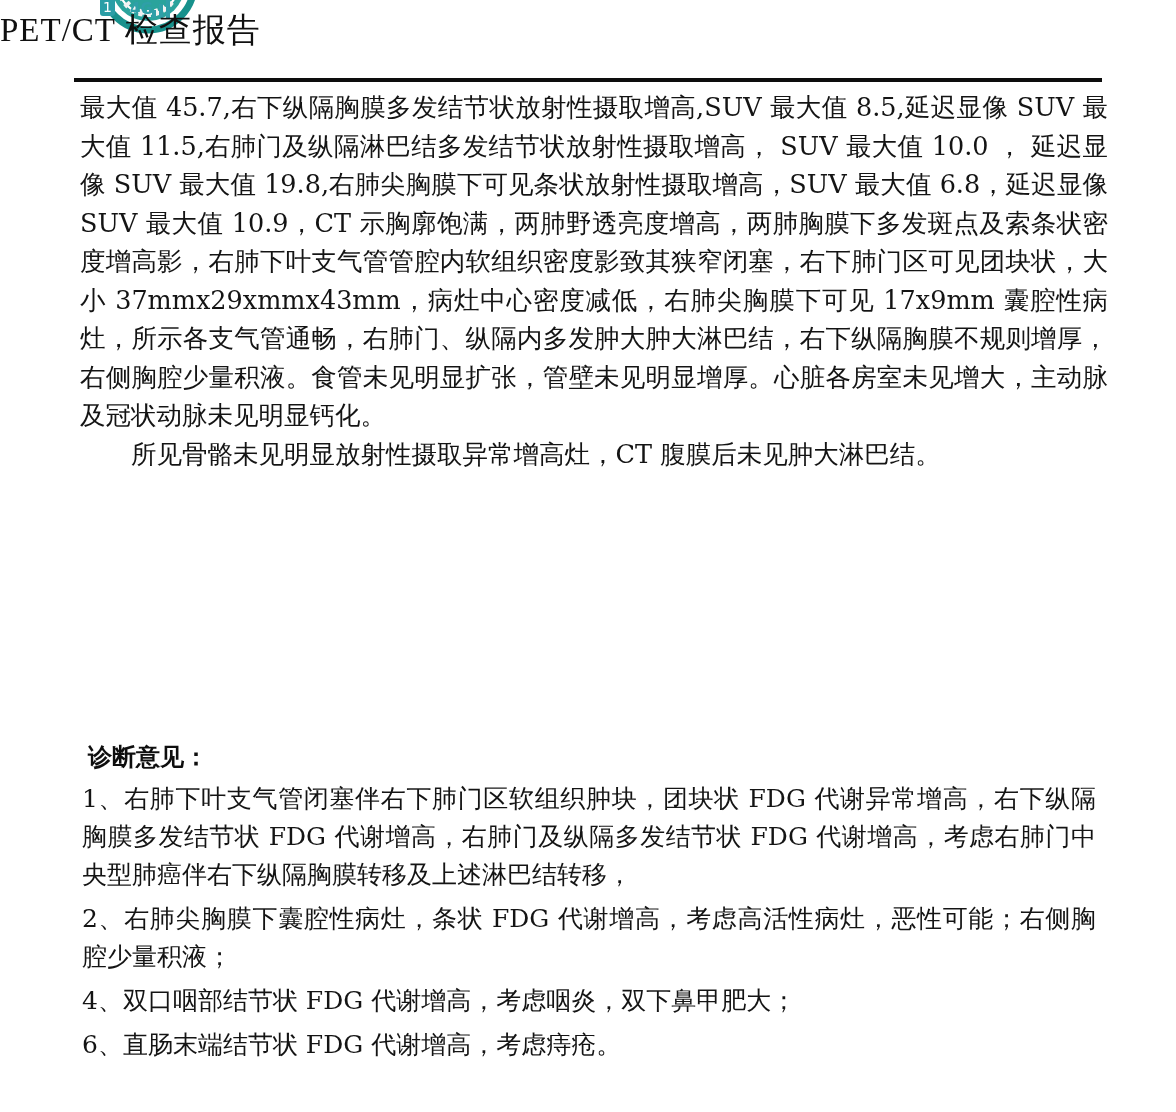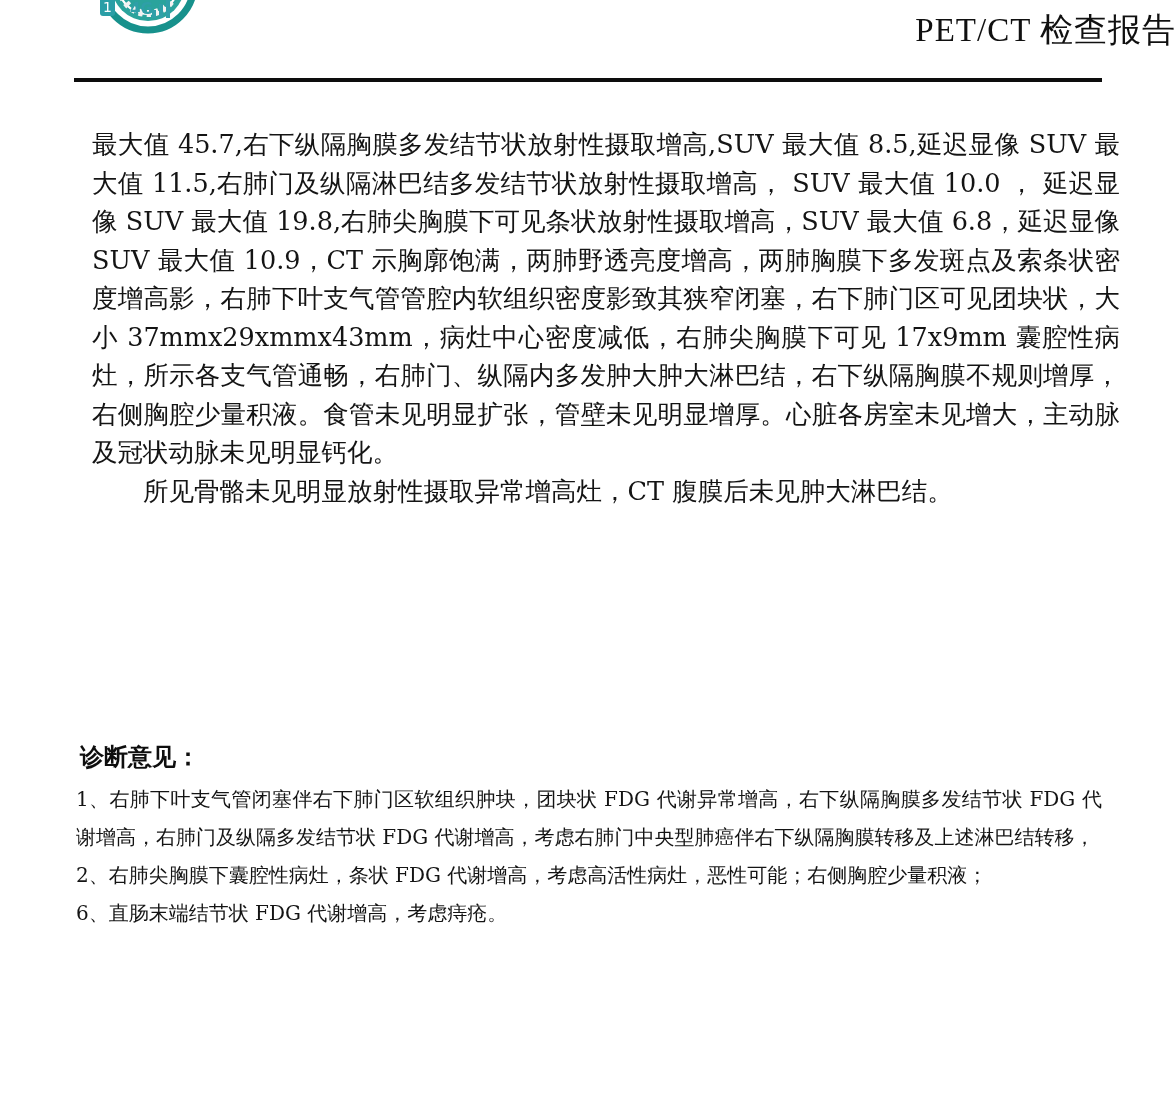--- a/index.html
+++ b/index.html
@@ -30,44 +30,43 @@
     height: 104px;
     overflow: hidden;
   }
   .logo svg { display: block; }
 
   .doc-title {
     position: absolute;
     left: 0;
     right: 0;
     top: 8px;
-    text-align: right;
+    text-align: left;
     font-size: 33px;
     letter-spacing: 1px;
     font-family: "Liberation Serif", "DejaVu Serif", serif;
     color: #101010;
     white-space: pre;
   }
 
   .rule {
     position: absolute;
     left: 74px;
     top: 78px;
     width: 1028px;
     height: 0;
     border-top: 4px solid #0d0d0d;
   }
 
   
   .doc-body {
     position: absolute;
-    left: 92px;
+    left: 80px;
     top: 88px;
     width: 1028px;
-    margin-top: 37px;
   }
 
   p.para {
     margin: 0;
     font-size: 25.5px;
     line-height: 38.5px;
     text-align: justify;
     text-justify: inter-ideograph;
     letter-spacing: 0px;
     color: #141414;
@@ -76,40 +75,40 @@
   p.para.indent { text-indent: 2em; }
 
   
   .dx {
     position: absolute;
     left: 76px;
     top: 740px;
     width: 1026px;
   }
   .dx-title {
-    margin: 0 0 6px 4px;
+    margin: 0 0 6px 12px;
     font-size: 24px;
     font-weight: bold;
     line-height: 34px;
     font-family: "DejaVu Sans", "Liberation Sans", sans-serif;
     color: #0e0e0e;
   }
   .dx-list {
     margin: 0;
     padding: 0;
     list-style: none;
   }
   .dx-item {
-    font-size: 20px;
+    font-size: 25px;
     line-height: 38px;
     text-align: justify;
     text-justify: inter-ideograph;
     color: #141414;
     font-family: "DejaVu Serif", "Liberation Serif", serif;
-    margin: 0;
+    margin: 6px;
   }
 </style>
 </head>
 <body>
 
 <div class="doc-header">
 
   <div class="logo">
     <svg width="132" height="104" viewBox="0 0 132 104" xmlns="http://www.w3.org/2000/svg">
       <defs>
@@ -144,15 +143,16 @@
 <div class="doc-body">
   <p class="para">最大值 45.7,右下纵隔胸膜多发结节状放射性摄取增高,SUV 最大值 8.5,延迟显像 SUV 最大值 11.5,右肺门及纵隔淋巴结多发结节状放射性摄取增高， SUV 最大值 10.0 ， 延迟显像 SUV 最大值 19.8,右肺尖胸膜下可见条状放射性摄取增高，SUV 最大值 6.8，延迟显像 SUV 最大值 10.9，CT 示胸廓饱满，两肺野透亮度增高，两肺胸膜下多发斑点及索条状密度增高影，右肺下叶支气管管腔内软组织密度影致其狭窄闭塞，右下肺门区可见团块状，大小 37mmx29xmmx43mm，病灶中心密度减低，右肺尖胸膜下可见 17x9mm 囊腔性病灶，所示各支气管通畅，右肺门、纵隔内多发肿大肿大淋巴结，右下纵隔胸膜不规则增厚，右侧胸腔少量积液。食管未见明显扩张，管壁未见明显增厚。心脏各房室未见增大，主动脉及冠状动脉未见明显钙化。</p>
   <p class="para indent">所见骨骼未见明显放射性摄取异常增高灶，CT 腹膜后未见肿大淋巴结。</p>
 </div>
 
 <div class="dx">
   <div class="dx-title">诊断意见：</div>
   <div class="dx-list">
     <p class="dx-item">1、右肺下叶支气管闭塞伴右下肺门区软组织肿块，团块状 FDG 代谢异常增高，右下纵隔胸膜多发结节状 FDG 代谢增高，右肺门及纵隔多发结节状 FDG 代谢增高，考虑右肺门中央型肺癌伴右下纵隔胸膜转移及上述淋巴结转移，</p>
     <p class="dx-item">2、右肺尖胸膜下囊腔性病灶，条状 FDG 代谢增高，考虑高活性病灶，恶性可能；右侧胸腔少量积液；</p>
+    <p class="dx-item">4、双口咽部结节状 FDG 代谢增高，考虑咽炎，双下鼻甲肥大；</p>
     <p class="dx-item">6、直肠末端结节状 FDG 代谢增高，考虑痔疮。</p>
   </div>
 </div>
 
 </body></html>

